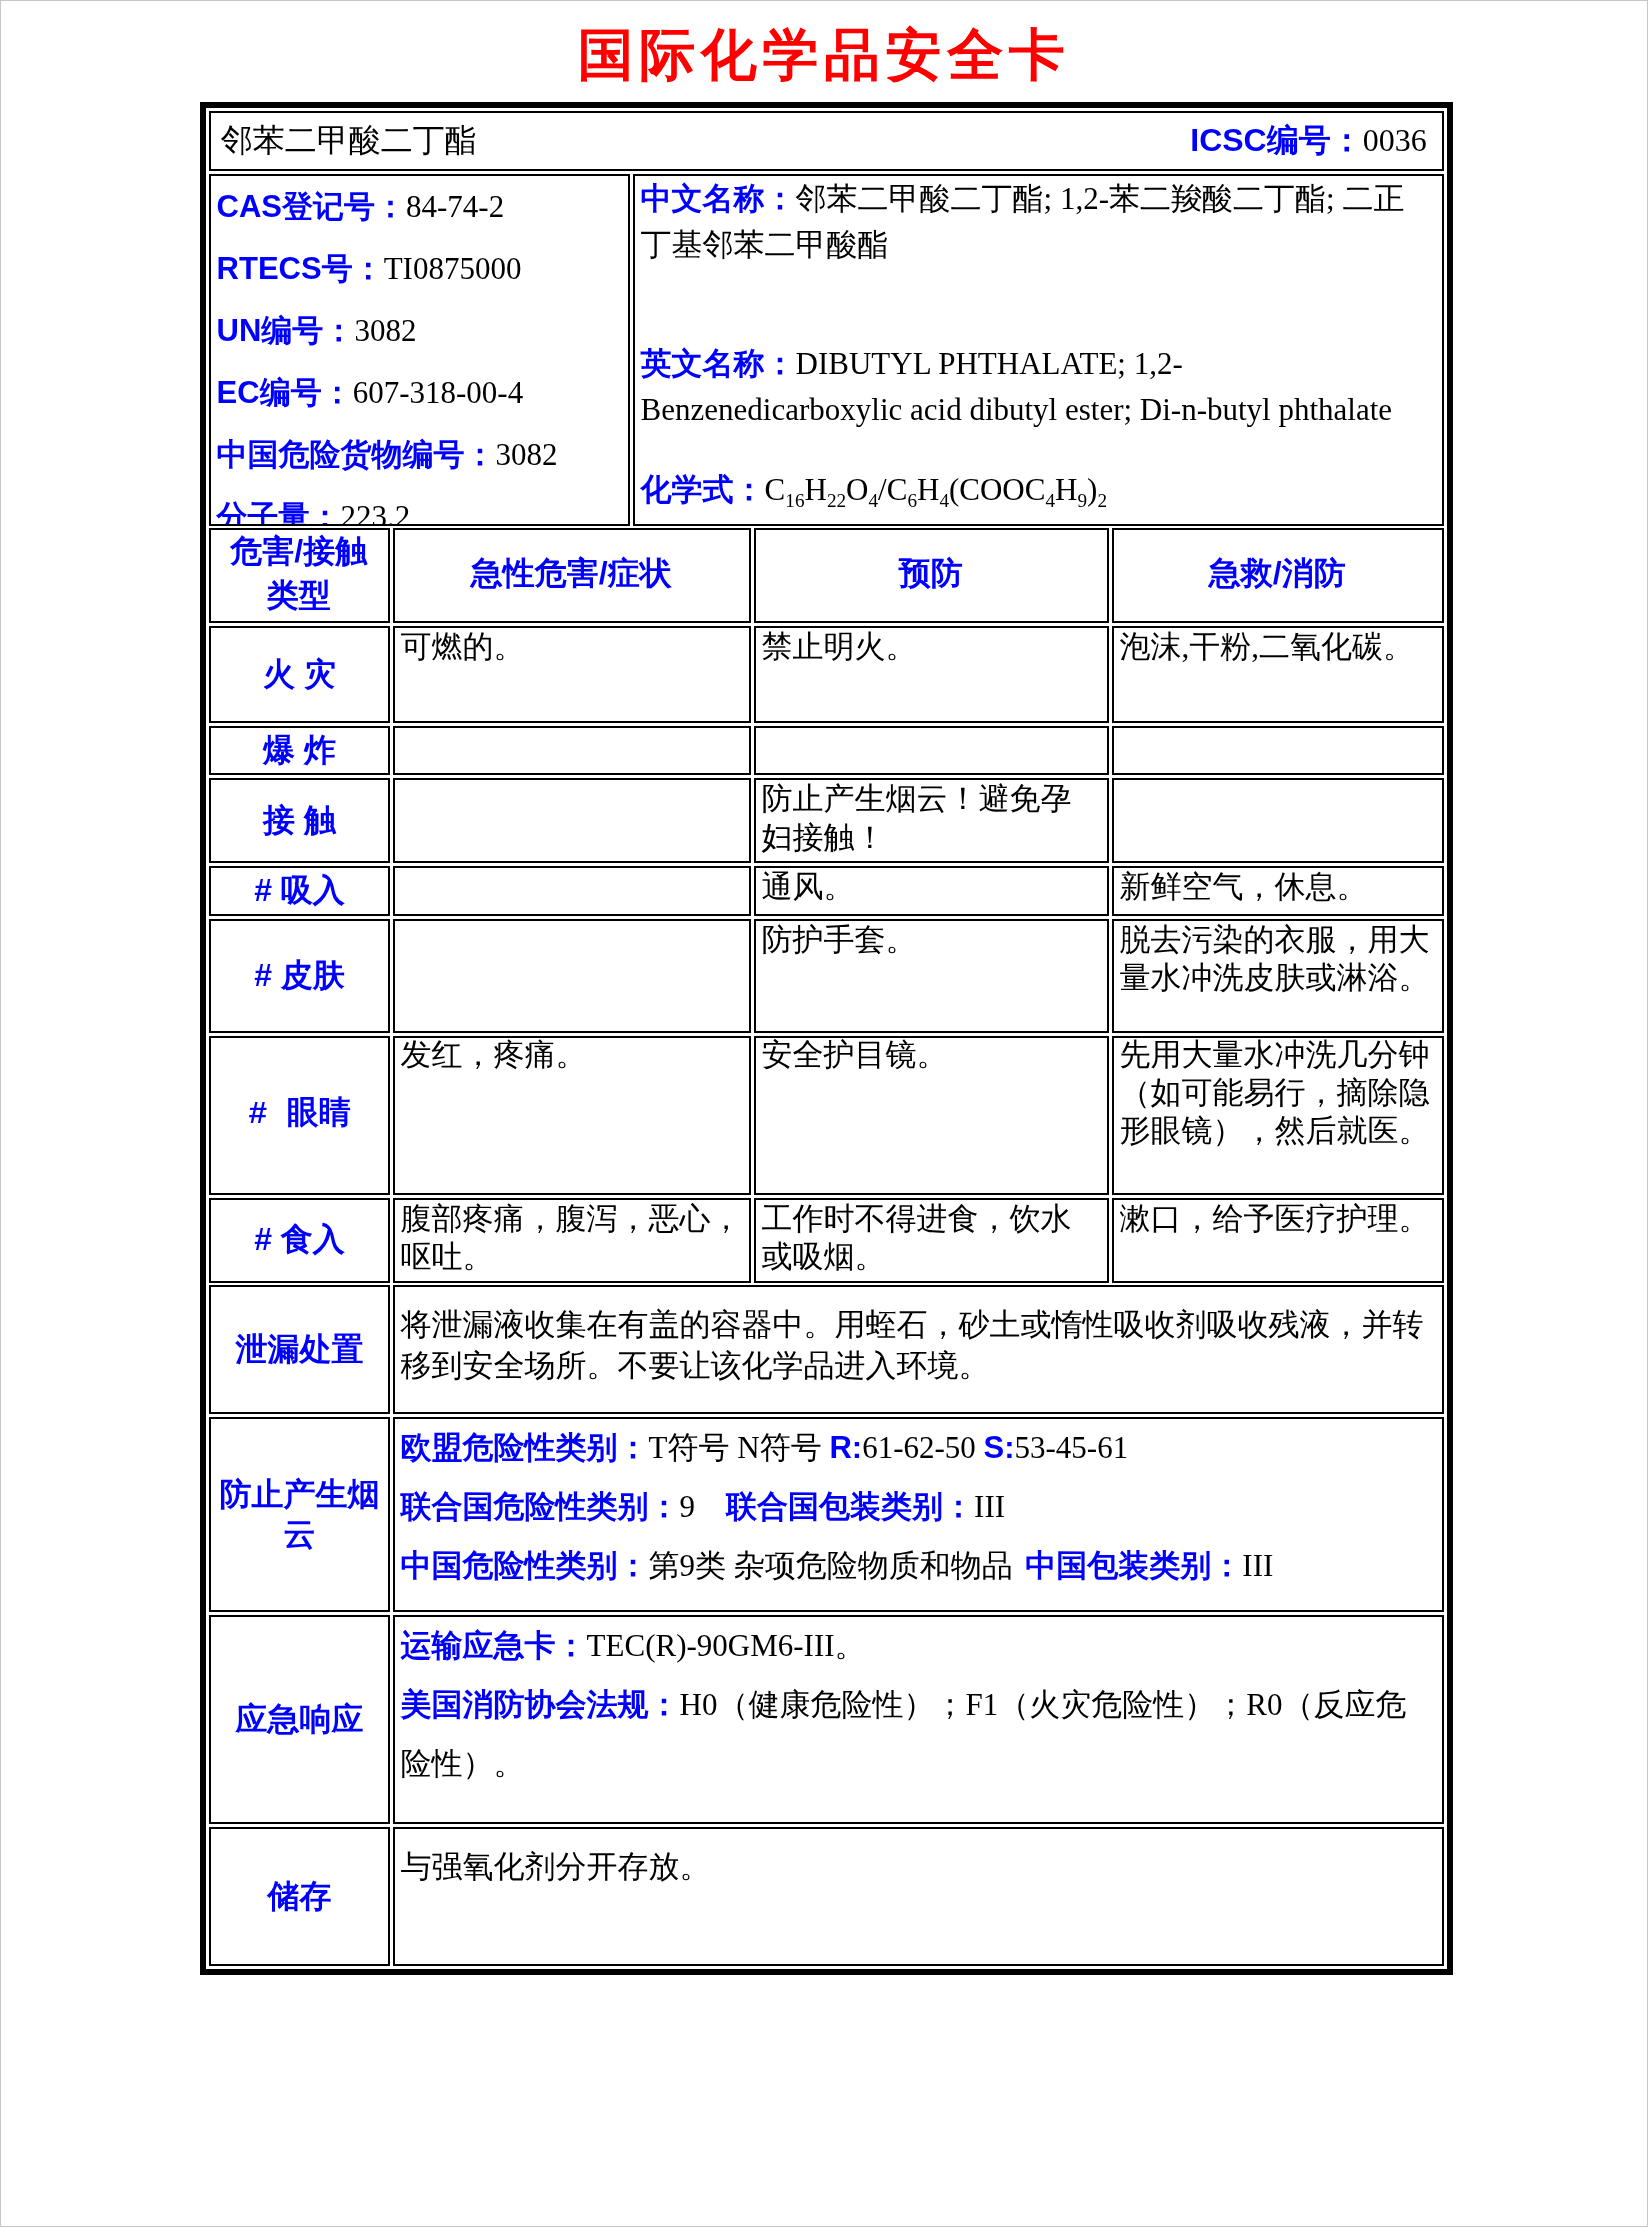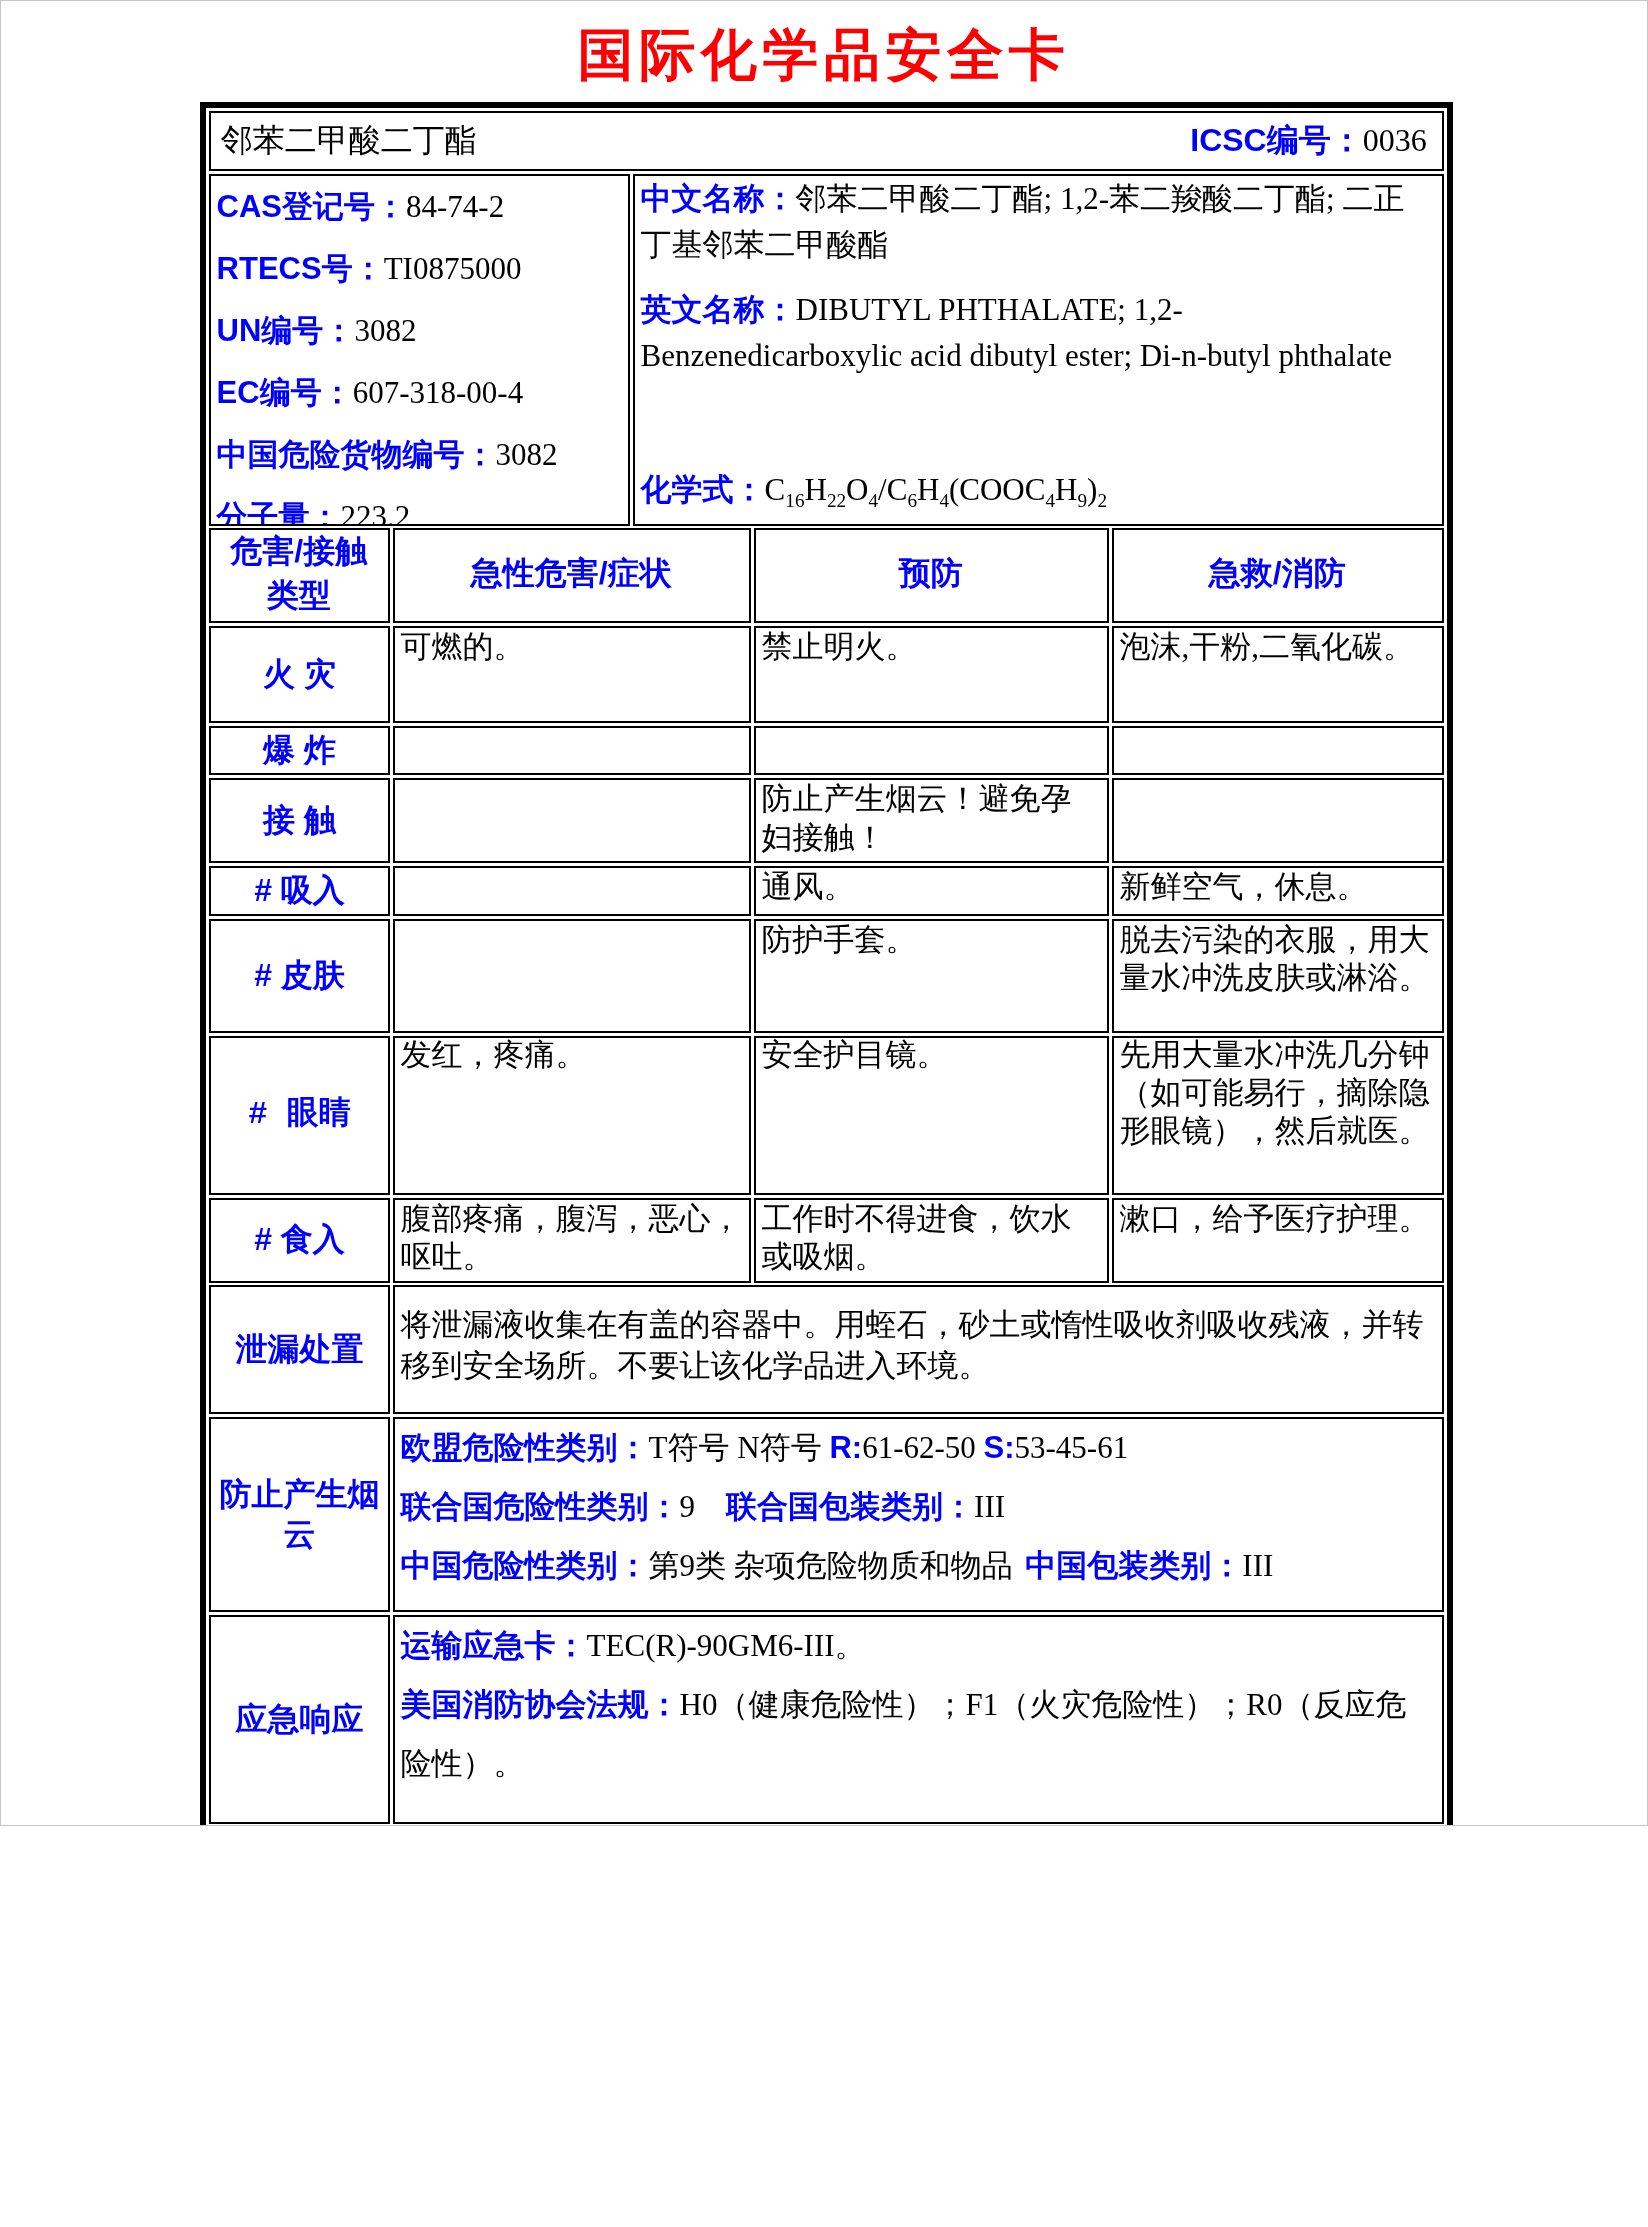--- a/index.html
+++ b/index.html
@@ -1,19 +1,19 @@
 <!DOCTYPE html>
 <html lang="zh" style="font-size:11px"><head>
 <meta charset="utf-8">
 <style>
   html, body { margin: 0; padding: 0; background: #ffffff; }
   .page {
     position: relative;
     width: 1648px;
-    height: 1826px;
+    height: 2227px;
     box-sizing: border-box;
     background: #ffffff;
     border: 1.4px solid #c6c6c6;
     overflow: hidden;
     font-family: "Liberation Serif", "DejaVu Serif", serif;
   }
   .title {
     margin-top: 24px;
     text-align: center;
     color: #ff0000;
@@ -92,21 +92,21 @@
   .r-stor  td { height: 139px; }
 
   
   .titlecell { padding: 0 15.3px 0 9.7px; font-size: 32px; }
   .icsc { float: right; }
 
   
   .info-flex { display: flex; flex-direction: column; height: 338px; }
   .idline { line-height: 2.0; }
   .nline  { line-height: 1.5; }
-  .nline.en { margin-top: 18px; }
+  .nline.en { margin-top: 72px; }
   .push { margin-top: auto; }
   sub { font-size: 0.62em; line-height: 0; }
 
   
   .pline { line-height: 1.9; }
   .gap-lg { margin-left: 31px; }
   .gap-sm { margin-left: 12.5px; }
   .para { line-height: 1.32; margin-top: 18px; }
 </style>
 </head>

